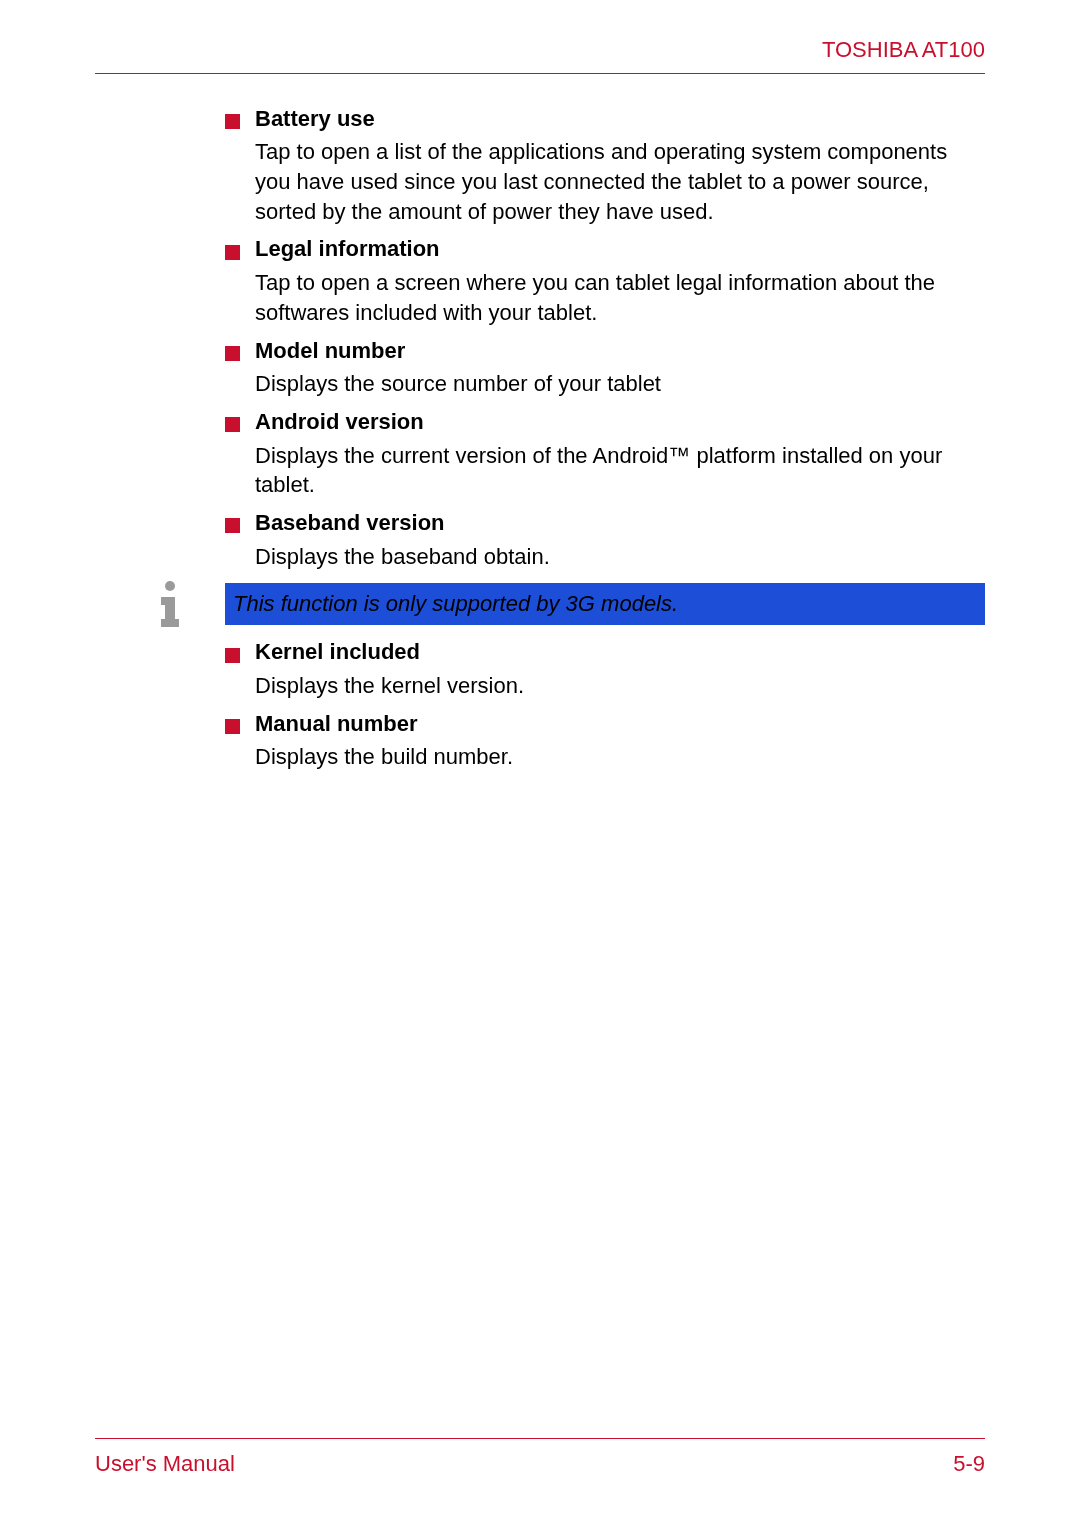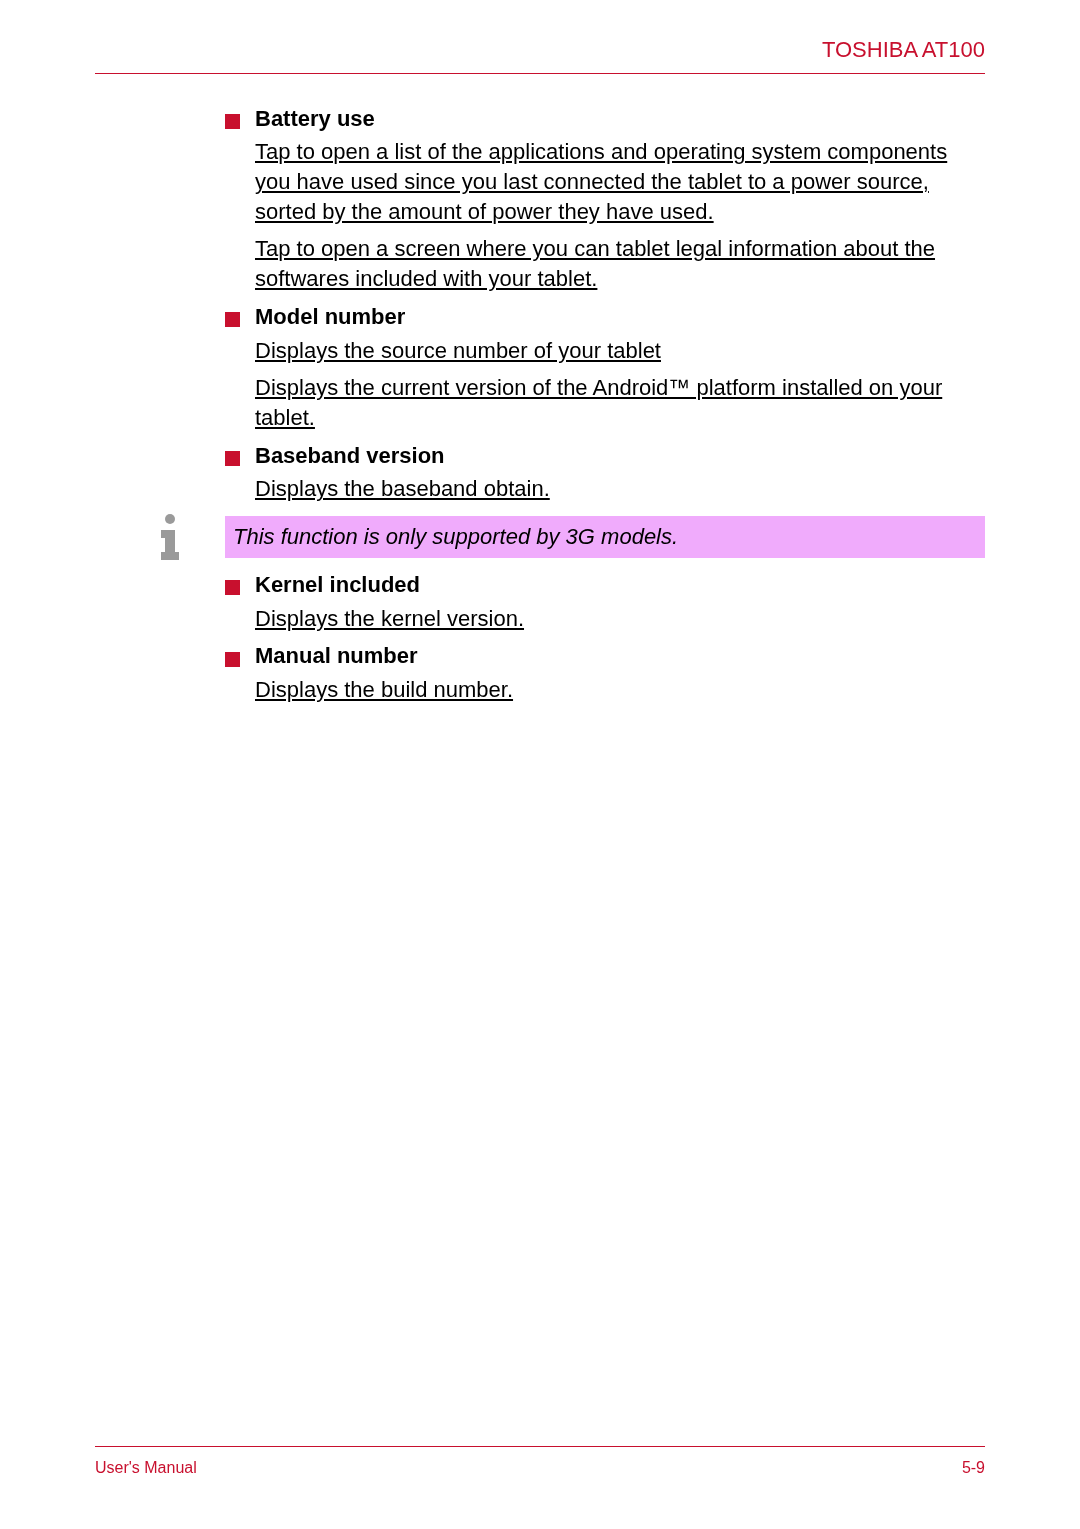--- a/index.html
+++ b/index.html
@@ -52,58 +52,57 @@
     margin-top: 6px;
     margin-right: 15px;
   }
   .bullet-heading {
     font-weight: bold;
     color: #000;
   }
   .bullet-desc {
     padding-left: 30px;
     margin-bottom: 8px;
-    text-decoration: underline;
   }
   .note-row {
     display: flex;
     align-items: center;
     margin-left: -80px;
     margin-bottom: 8px;
     margin-top: 4px;
   }
   .note-icon {
     flex-shrink: 0;
     width: 50px;
     display: flex;
     justify-content: center;
   }
   .note-box {
-    background: #f0abfc;
+    background: #1d4ed8;
     flex: 1;
     margin-left: 30px;
     padding: 6px 8px 6px 8px;
     font-style: italic;
   }
   .footer {
     position: absolute;
     left: 95px;
     right: 95px;
     bottom: 50px;
   }
   .footer-rule {
     border: none;
     border-top: 1.5px solid #c8102e;
     margin-bottom: 10px;
   }
   .footer-row {
     display: flex;
     justify-content: space-between;
     color: #c8102e;
-    font-size: 16px;
+    font-size: 22px;
   }
 </style>
 </head>
 <body>
 
 <div class="page">
 
   <div class="header-title">TOSHIBA AT100</div>
   <hr class="header-rule">
 
@@ -111,32 +110,40 @@
 
     <div class="bullet-item">
       <div class="bullet-line">
         <div class="bullet-square"></div>
         <div class="bullet-heading">Battery use</div>
       </div>
       <div class="bullet-desc">Tap to open a list of the applications and operating system components you have used since you last connected the tablet to a power source, sorted by the amount of power they have used.</div>
     </div>
 
     <div class="bullet-item">
+      <div class="bullet-line">
+        <div class="bullet-square"></div>
+        <div class="bullet-heading">Legal information</div>
+      </div>
       <div class="bullet-desc">Tap to open a screen where you can tablet legal information about the softwares included with your tablet.</div>
     </div>
 
     <div class="bullet-item">
       <div class="bullet-line">
         <div class="bullet-square"></div>
         <div class="bullet-heading">Model number</div>
       </div>
       <div class="bullet-desc">Displays the source number of your tablet</div>
     </div>
 
     <div class="bullet-item">
+      <div class="bullet-line">
+        <div class="bullet-square"></div>
+        <div class="bullet-heading">Android version</div>
+      </div>
       <div class="bullet-desc">Displays the current version of the Android™ platform installed on your tablet.</div>
     </div>
 
     <div class="bullet-item">
       <div class="bullet-line">
         <div class="bullet-square"></div>
         <div class="bullet-heading">Baseband version</div>
       </div>
       <div class="bullet-desc">Displays the baseband obtain.</div>
     </div>

